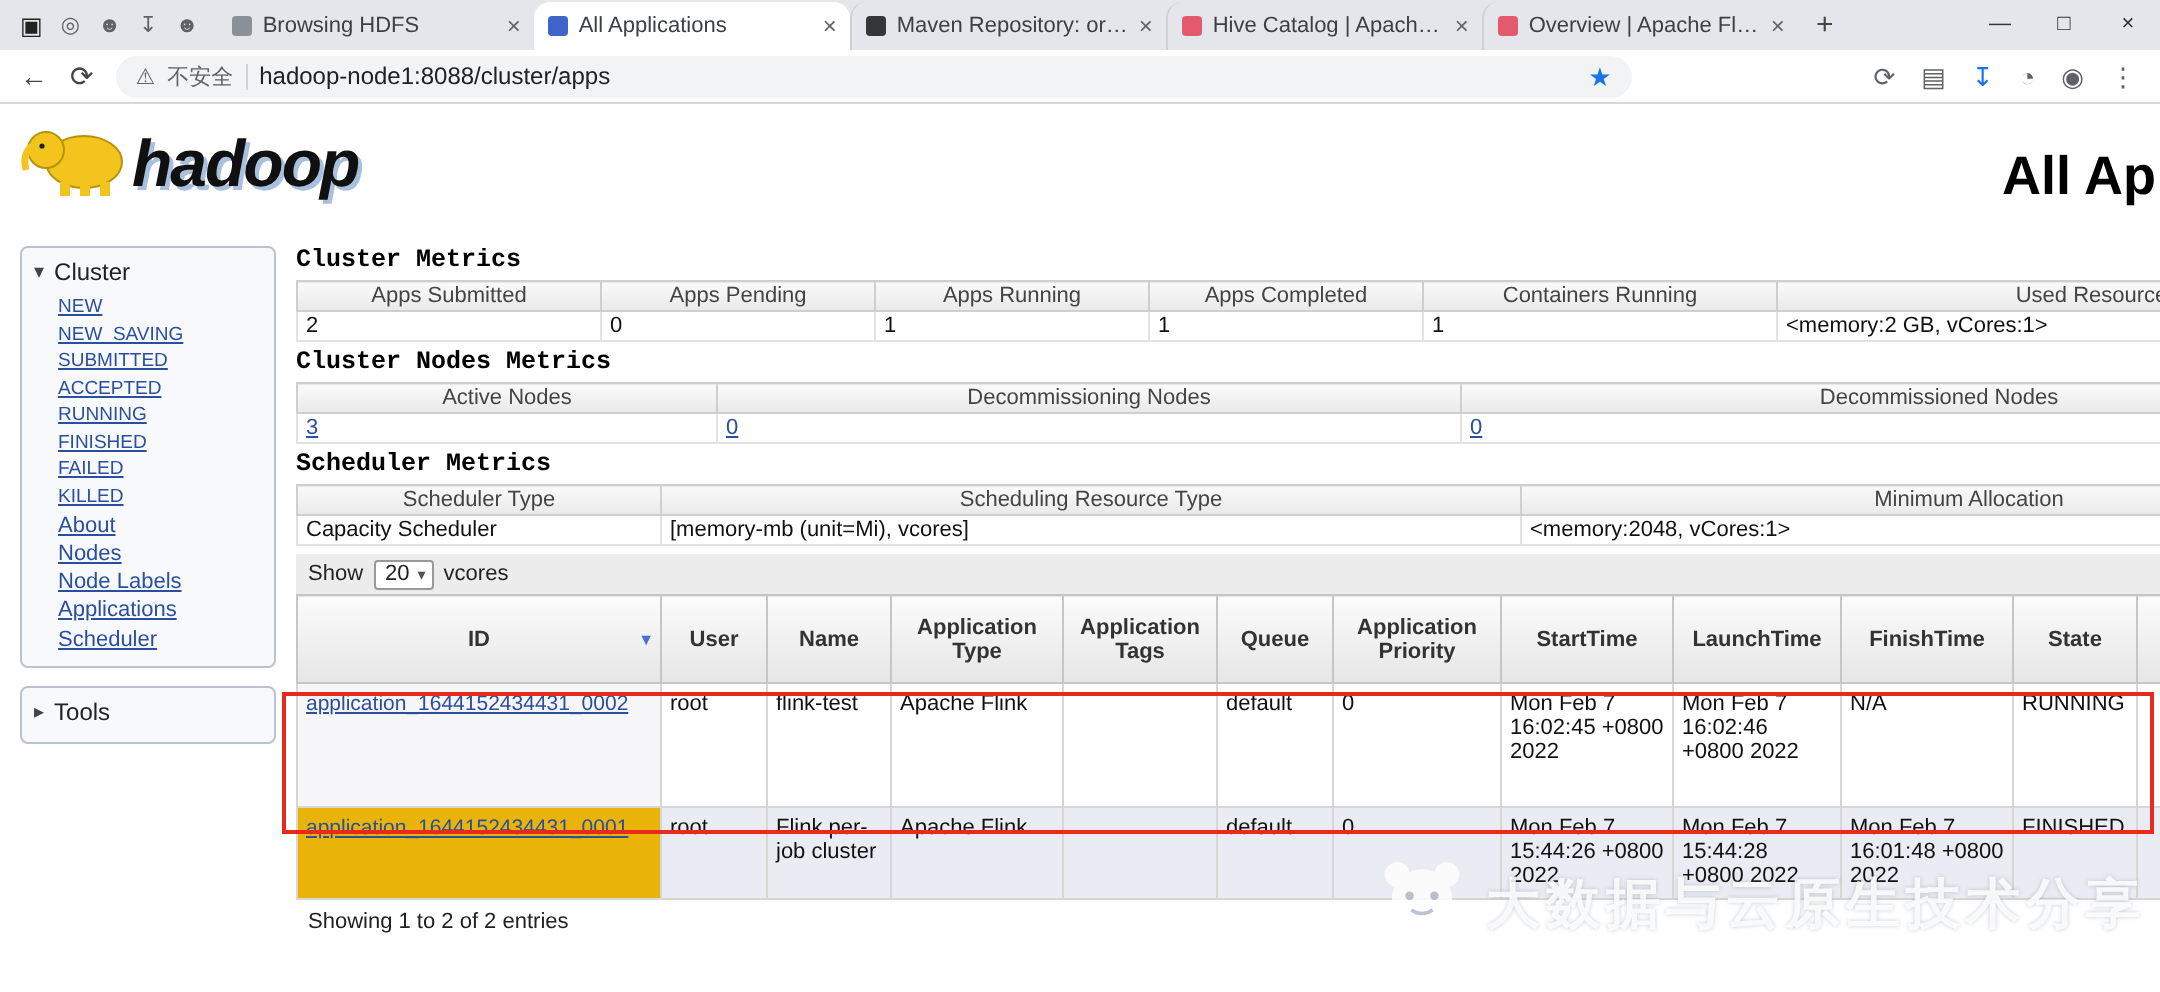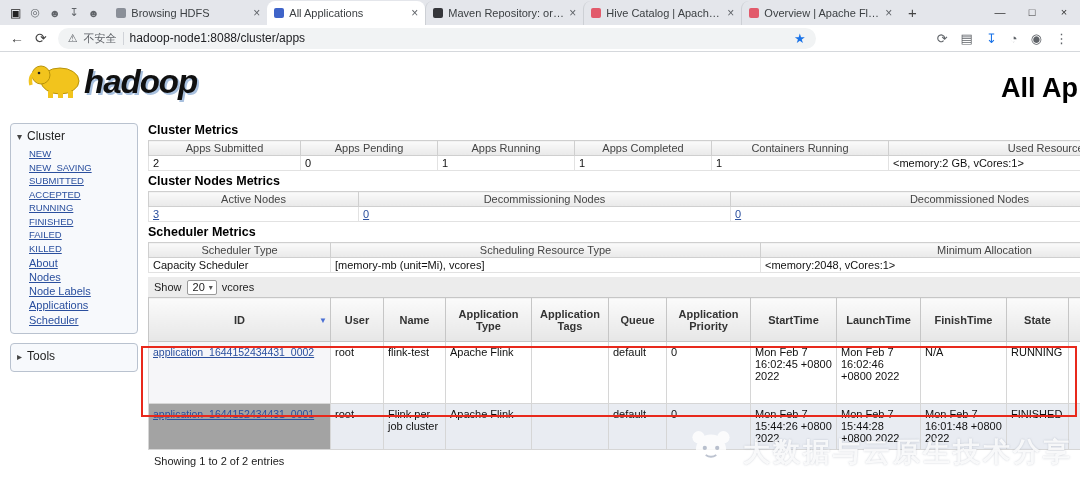--- a/index.html
+++ b/index.html
@@ -41,58 +41,58 @@
   .sec-label{color:#5f6368;}
   .ombx-div{width:1px;height:13px;background:#d0d3d8;}
   .url{color:#202124;font-size:12px;white-space:nowrap;}
   .star{margin-left:auto;color:var(--star_blue);font-size:13px;cursor:pointer;}
   .actions{display:flex;gap:13px;align-items:center;color:#5f6368;font-size:13px;margin-left:auto;padding-right:2px;}
   .actions span{cursor:pointer;}
   .actions .dl{color:var(--star_blue);}
 
   
   .page{position:absolute;left:0;top:53px;right:0;bottom:0;background:#fff;}
-  .logo{position:absolute;left:28px;top:6px;display:flex;align-items:flex-end;gap:2px;color:var(--hadoop_yellow);}
+  .logo{position:absolute;left:10px;top:6px;display:flex;align-items:flex-end;gap:2px;color:var(--hadoop_yellow);}
   .logo-text{font-size:33px;font-weight:bold;font-style:italic;color:#101010;letter-spacing:-1px;line-height:34px;text-shadow:2px 2px 0 rgba(110,150,200,.6);}
   .page-title{position:absolute;right:2px;top:20px;font-size:27px;font-weight:bold;color:#000;white-space:nowrap;}
 
   
   .sidebar{position:absolute;left:10px;top:70px;width:128px;}
   .side-box{border:1px solid #b9c2cf;border-radius:4px;background:#f7f9fc;padding:3px 6px 6px;margin-bottom:9px;}
   .side-head{font-size:12px;color:#222;display:flex;gap:5px;align-items:center;padding:2px 0;cursor:pointer;}
   .caret{font-size:10px;color:#444;}
   ul.side-links{list-style:none;margin:2px 0 0 12px;padding:0;}
   .side-links li{margin:1px 0;line-height:12px;}
   .side-links a{color:var(--link_blue);text-decoration:underline;font-size:11px;cursor:pointer;}
   .state-links{margin-left:28px;}
   .state-links li{line-height:10.5px;}
   .state-links a{font-size:9.5px;}
   .sched{margin-top:7px;}
 
   
   .main{position:absolute;left:148px;top:67px;width:932px;height:376px;overflow:hidden;}
-  .sec-title{font-size:12.5px;font-weight:bold;color:#000;margin:3px 0 2px;line-height:15px;}
+  .sec-title{font-size:12.5px;font-weight:bold;color:#000;margin:3px 0 2px;line-height:15px;font-family:Liberation Mono, monospace;}
   table{border-collapse:collapse;table-layout:fixed;}
   .metrics{width:1060px;margin-bottom:2px;}
   .metrics th{background:linear-gradient(#fafafa,#e9e9e9);border:1px solid #cfcfcf;font-size:11px;font-weight:normal;color:#444;height:15px;padding:0 4px;text-align:center;white-space:nowrap;overflow:hidden;}
   .metrics td{border:1px solid #e2e2e2;font-size:11px;color:#111;height:15px;padding:0 4px;text-align:left;white-space:nowrap;overflow:hidden;}
   .cell-link{color:var(--link_blue);text-decoration:underline;cursor:pointer;}
 
   .dt-wrap{margin-top:4px;}
   .dt-controls{background:#ececec;padding:3px 6px;font-size:11px;color:#222;display:flex;align-items:center;gap:5px;height:20px;}
   .fake-select{background:#fff;border:1px solid #999;border-radius:2px;padding:0 3px 0 5px;font-size:11px;display:inline-flex;align-items:center;gap:4px;height:15px;cursor:pointer;}
   .sel-caret{font-size:8px;color:#555;}
 
   .apps{width:980px;}
   .apps th{background:linear-gradient(#fbfbfb,#e6e6e6);border:1px solid #c6c6c6;font-size:11px;font-weight:bold;color:#333;height:44px;padding:2px 3px;text-align:center;vertical-align:middle;position:relative;cursor:pointer;}
   .apps td{border:1px solid #d6d6d6;font-size:11px;color:#111;padding:4px;vertical-align:top;text-align:left;overflow:hidden;}
   .apps tr.r1 td{height:62px;background:#fff;}
   .apps tr.r1 td.sorted{background:#f6f6f9;}
   .apps tr.r2 td{height:46px;background:#e9ecf2;}
-  .apps tr.r2 td.sorted{background:#a3a3a3;}
+  .apps tr.r2 td.sorted{background:#eab308;}
   .apps a{color:var(--link_blue);text-decoration:underline;font-size:10.5px;white-space:nowrap;cursor:pointer;}
   .sort-ind{position:absolute;right:3px;top:50%;transform:translateY(-50%);font-size:8px;color:#4a6fd4;}
   .dt-footer{font-size:11px;color:#222;padding:5px 6px;background:#fff;}
 
   
   .red-box{position:absolute;left:141px;top:293px;width:936px;height:71px;border:2px solid var(--annotation_red);z-index:30;pointer-events:none;}
   .watermark{position:absolute;left:688px;top:371px;display:flex;align-items:flex-end;gap:9px;z-index:25;pointer-events:none;}
   .wm-text{font-size:27px;font-weight:bold;color:rgba(255,255,255,.85);letter-spacing:3px;text-shadow:0 0 2px rgba(120,130,150,.4);white-space:nowrap;}
 </style>
 </head>

